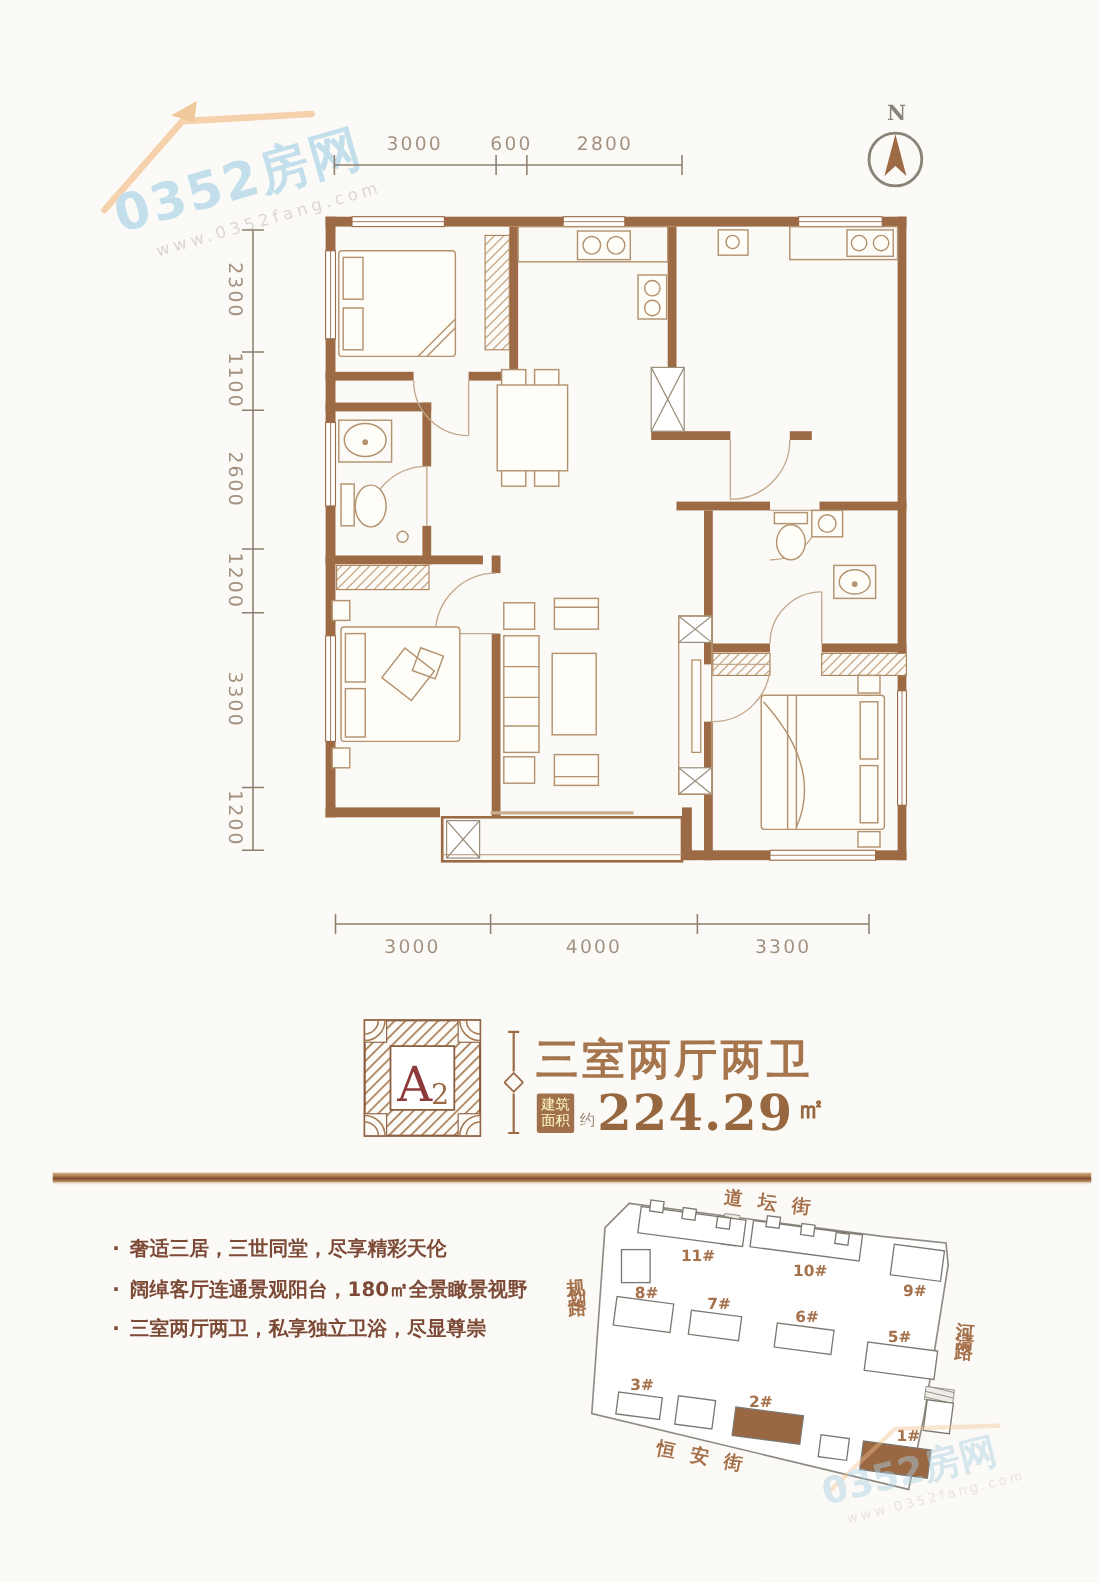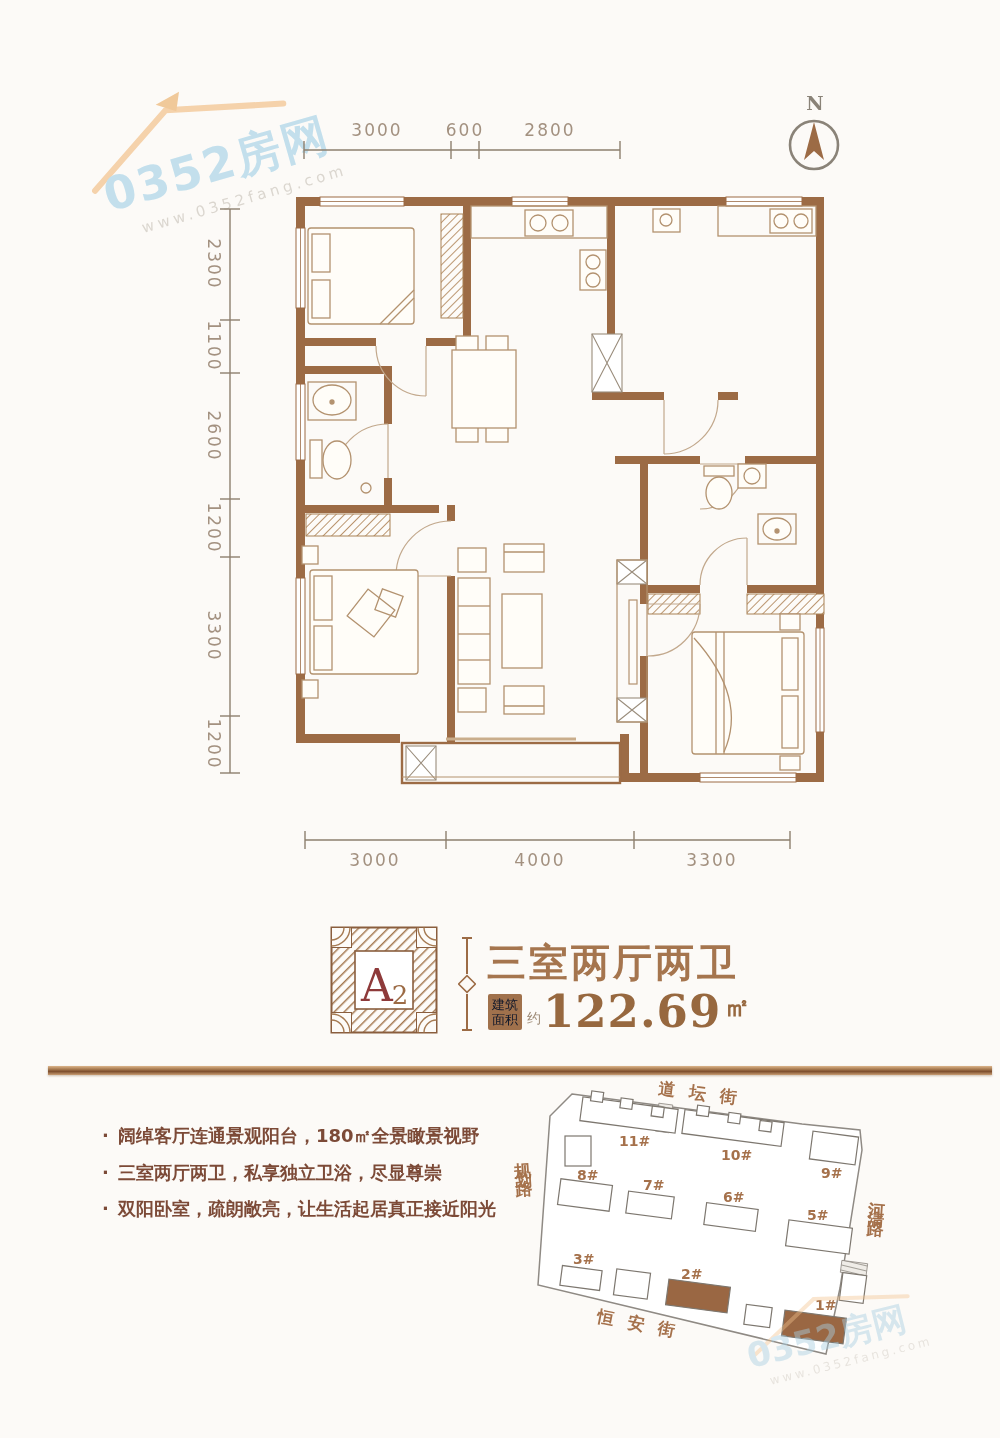--- a/index.html
+++ b/index.html
@@ -17,21 +17,21 @@
   .compass{position:absolute;left:780px;top:92px;width:70px;height:90px;text-align:center;}
   .compass .n{font-size:19px;color:#8a8378;font-weight:bold;font-family:"DejaVu Serif","Liberation Serif",serif;}
   
   .dim text{font-size:17px;fill:#a39180;letter-spacing:2px;font-family:"DejaVu Sans",sans-serif;}
   .dim line{stroke:#8d7f6e;stroke-width:1.4;}
   
   .badge{position:absolute;left:330px;top:926px;width:108px;height:108px;}
   .connector{position:absolute;left:458px;top:936px;width:18px;height:96px;}
   .unit-title{position:absolute;left:487px;top:936px;font-size:39px;font-weight:bold;color:#a5754e;letter-spacing:3px;}
   .area-row{position:absolute;left:488px;top:985px;display:flex;align-items:center;}
-  .area-chip{width:34px;height:36px;background:#a0714c;color:#0f172a;font-size:13px;line-height:15px;
+  .area-chip{width:34px;height:36px;background:#a0714c;color:#fef9c3;font-size:13px;line-height:15px;
              display:flex;flex-direction:column;align-items:center;justify-content:center;border-radius:2px;}
   .area-approx{font-size:14px;color:#9d8a76;margin:14px 2px 0 5px;}
   .area-value{font-size:45px;font-weight:bold;color:#97683f;font-family:"DejaVu Serif","Liberation Serif",serif;letter-spacing:1px;}
   .area-unit{font-size:26px;font-weight:bold;color:#97683f;margin-left:3px;margin-top:-8px;}
   
   .divider{position:absolute;left:48px;top:1066px;width:944px;height:9px;
            background:linear-gradient(180deg,#dcb58b 0%,#a97c52 35%,#7e4f2e 60%,#c99e74 100%);
            box-shadow:0 1px 2px rgba(120,80,50,.35);}
   
   .points{position:absolute;left:100px;top:1118px;width:420px;list-style:none;margin:0;padding:0;}
@@ -331,30 +331,30 @@
   <rect x="3" y="42" width="12" height="12" fill="none" stroke="#9c6b45" stroke-width="1.6" transform="rotate(45 9 48)"></rect>
 </svg>
 
 <div class="unit-title">三室两厅两卫</div>
 <div class="area-row">
   <div class="area-chip">
     <span>建筑</span>
     <span>面积</span>
   </div>
   <span class="area-approx">约</span>
-  <span class="area-value">122.69</span>
+  <span class="area-value">224.29</span>
   <span class="area-unit">㎡</span>
 </div>
 
 <div class="divider"></div>
 
 <ul class="points">
+  <li><span>奢适三居，三世同堂，尽享精彩天伦</span></li>
   <li><span>阔绰客厅连通景观阳台，180㎡全景瞰景视野</span></li>
   <li><span>三室两厅两卫，私享独立卫浴，尽显尊崇</span></li>
-  <li><span>双阳卧室，疏朗敞亮，让生活起居真正接近阳光</span></li>
 </ul>
 
 <svg style="position:absolute;left:515px;top:1076px;" width="380" height="292" viewBox="0 0 380 292">
   <defs>
     <pattern id="stripes2" width="5" height="5" patternUnits="userSpaceOnUse" patternTransform="rotate(96)">
       <rect width="5" height="5" fill="#efece7"></rect>
       <line x1="0" y1="0" x2="0" y2="5" stroke="#8f8a82" stroke-width="1.6"></line>
     </pattern>
   </defs>
   <path d="M57,18 L287,48 L345,54 L347,74 L325,212 L311,278 L23,209 L35,40 Z" fill="#ffffff" stroke="#8f8a84" stroke-width="1.5"></path>

